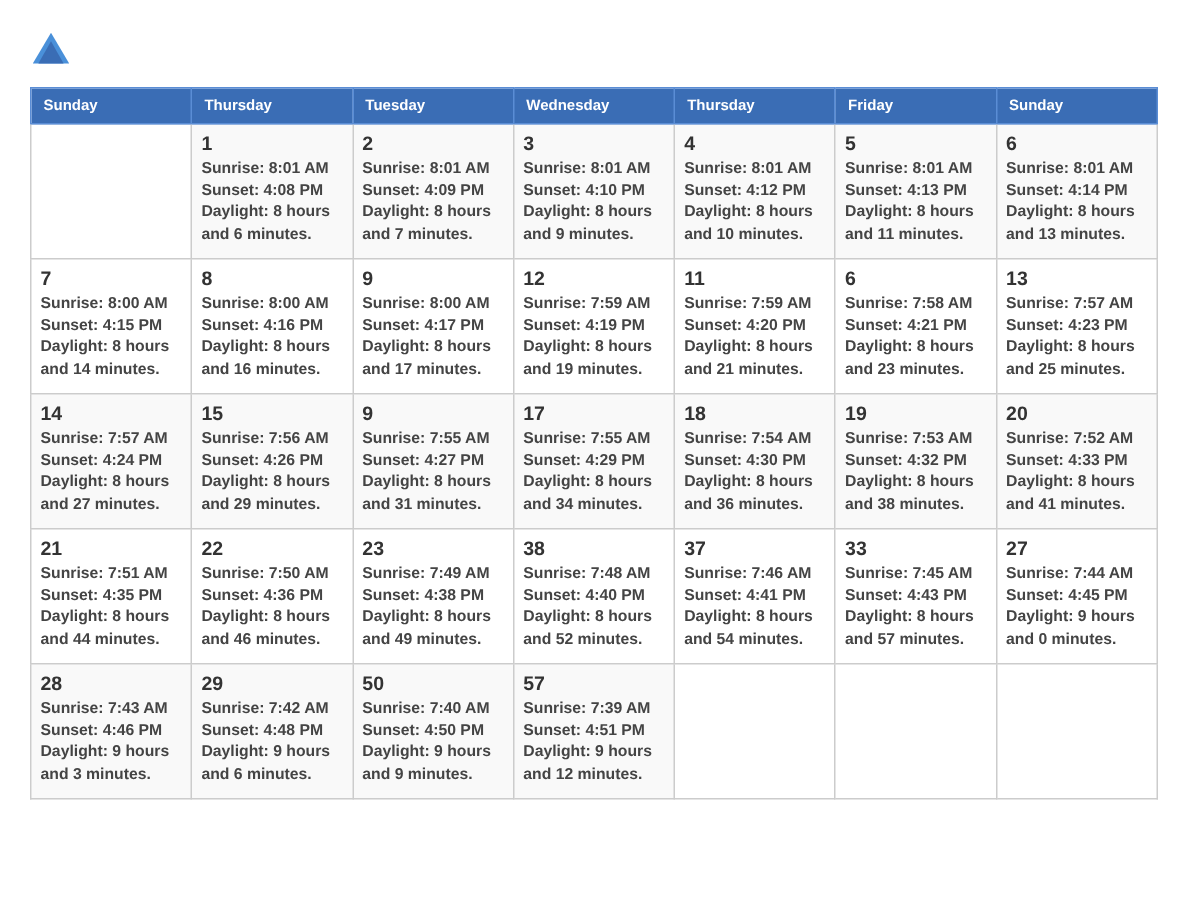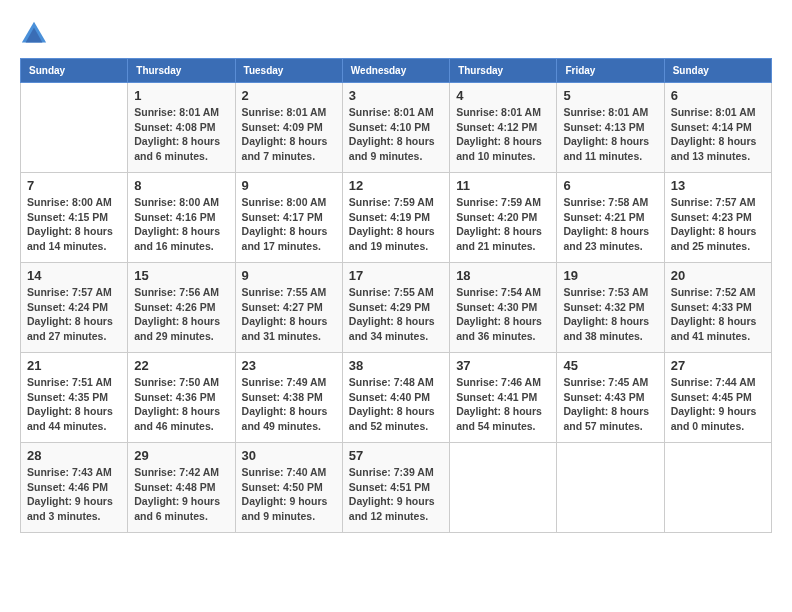--- a/index.html
+++ b/index.html
@@ -225,39 +225,39 @@
         </td>
         <td>
           <span class="day-number">38</span>
           <div class="day-info">Sunrise: 7:48 AM<br>Sunset: 4:40 PM<br>Daylight: 8 hours<br>and 52 minutes.</div>
         </td>
         <td>
           <span class="day-number">37</span>
           <div class="day-info">Sunrise: 7:46 AM<br>Sunset: 4:41 PM<br>Daylight: 8 hours<br>and 54 minutes.</div>
         </td>
         <td>
-          <span class="day-number">45</span>
+          <span class="day-number">33</span>
           <div class="day-info">Sunrise: 7:45 AM<br>Sunset: 4:43 PM<br>Daylight: 8 hours<br>and 57 minutes.</div>
         </td>
         <td>
           <span class="day-number">27</span>
           <div class="day-info">Sunrise: 7:44 AM<br>Sunset: 4:45 PM<br>Daylight: 9 hours<br>and 0 minutes.</div>
         </td>
       </tr>
       <tr>
         <td>
           <span class="day-number">28</span>
           <div class="day-info">Sunrise: 7:43 AM<br>Sunset: 4:46 PM<br>Daylight: 9 hours<br>and 3 minutes.</div>
         </td>
         <td>
           <span class="day-number">29</span>
           <div class="day-info">Sunrise: 7:42 AM<br>Sunset: 4:48 PM<br>Daylight: 9 hours<br>and 6 minutes.</div>
         </td>
         <td>
-          <span class="day-number">30</span>
+          <span class="day-number">50</span>
           <div class="day-info">Sunrise: 7:40 AM<br>Sunset: 4:50 PM<br>Daylight: 9 hours<br>and 9 minutes.</div>
         </td>
         <td>
           <span class="day-number">57</span>
           <div class="day-info">Sunrise: 7:39 AM<br>Sunset: 4:51 PM<br>Daylight: 9 hours<br>and 12 minutes.</div>
         </td>
         <td class="empty-cell"></td>
         <td class="empty-cell"></td>
         <td class="empty-cell"></td>
       </tr>

